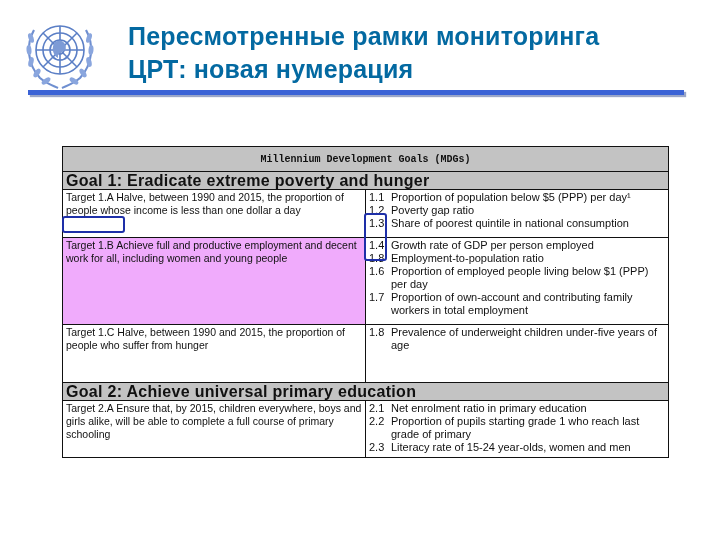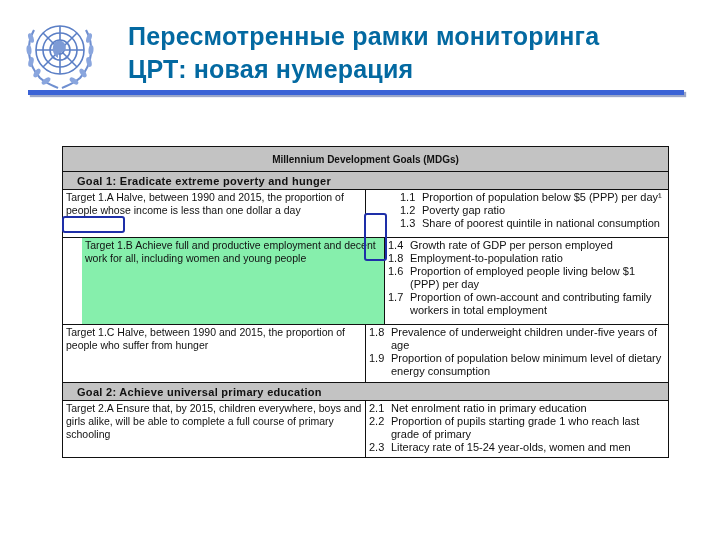--- a/index.html
+++ b/index.html
@@ -4,36 +4,36 @@
 <style>
   html, body { margin: 0; padding: 0; background: #ffffff; }
   body { width: 720px; height: 540px; position: relative; overflow: hidden; font-family: "Liberation Sans", sans-serif; }
   .logo { position: absolute; left: 22px; top: 12px; width: 76px; height: 84px; }
   .title { position: absolute; left: 128px; top: 20px; color: #0369a1; font-family: "Liberation Sans", sans-serif; font-weight: bold; font-size: 25px; line-height: 33px; letter-spacing: 0.2px; }
   .title-rule { position: absolute; left: 28px; top: 90px; width: 656px; height: 5px; background: #3b63d6; box-shadow: 2px 2px 1px #9aa6c8; }
 
   .table { position: absolute; left: 62px; top: 146px; width: 607px; border: 1.5px solid #111; font-family: "Liberation Sans", sans-serif; color: #111; box-sizing: border-box; }
   .row { display: flex; border-top: 1px solid #111; box-sizing: border-box; }
   .row:first-child { border-top: none; }
-  .hdr-main { background: #c3c3c3; height: 24px; display: flex; align-items: center; justify-content: center; font-weight: bold; font-size: 10px; }
+  .hdr-main { background: #c3c3c3; height: 24px; display: flex; align-items: center; justify-content: center; font-weight: bold; font-size: 10px; font-family: Liberation Mono, monospace; }
   .hdr-cols { background: #c3c3c3; height: 26px; }
   .hdr-cols .c-left { display: flex; flex-direction: column; justify-content: center; align-items: center; font-weight: bold; font-size: 10px; line-height: 12px; text-align: center; }
   .hdr-cols .c-right { display: flex; align-items: center; justify-content: center; font-weight: bold; font-size: 10px; }
   .c-left { width: 303px; border-right: 1px solid #111; box-sizing: border-box; padding: 0 3px; }
   .c-right { flex: 1; box-sizing: border-box; padding: 0 2px 0 2px; }
   .goal-row { background: #c3c3c3; height: 18px; }
-  .goal-row .goal-text { padding-left: 14px; font-weight: bold; font-size: 11px; line-height: 18px; white-space: nowrap; letter-spacing: 0.3px; }
+  .goal-row .goal-text { padding-left: 3px; font-weight: bold; font-size: 16px; line-height: 18px; white-space: nowrap; letter-spacing: 0.3px; }
   .target-text { font-size: 10.5px; line-height: 13px; padding-top: 1px; }
   .ind-list { list-style: none; margin: 0; padding: 1px 0 0 0; }
   .ind { display: flex; font-size: 11px; line-height: 13px; }
   .ind-num { width: 22px; flex: none; padding-left: 1px; }
   .ind-text { flex: 1; }
-  .row-1a { height: 48px; gap: 31px; }
+  .row-1a { height: 48px; }
   .row-1b { height: 87px; }
-  .row-1b .c-left { background: #86efac; margin-left: 19px; }
+  .row-1b .c-left { background: #f0abfc; }
   .row-1c { height: 58px; justify-content: space-between; }
   .row-2a { height: 57px; }
   .hl-target { position: absolute; left: 62px; top: 216px; width: 63px; height: 17px; border: 2px solid #1e2fa8; border-radius: 3px; box-sizing: border-box; }
   .hl-indic { position: absolute; left: 364px; top: 213px; width: 23px; height: 48px; border: 2px solid #1e2fa8; border-radius: 3px; box-sizing: border-box; }
 </style>
 </head>
 <body>
 
 <div class="logo">
   <svg width="76" height="84" viewBox="0 0 76 84">
@@ -126,24 +126,20 @@
   </div>
 
   <div class="row row-1c">
     <div class="c-left target-text"><span>Target 1.C</span><span>  Halve, between 1990 and 2015, the proportion of people who suffer from hunger</span></div>
     <div class="c-right">
       <ul class="ind-list">
         <li class="ind">
             <span class="ind-num">1.8</span>
             <span class="ind-text">Prevalence of underweight children under-five years of age</span>
           </li>
-        <li class="ind">
-            <span class="ind-num">1.9</span>
-            <span class="ind-text">Proportion of population below minimum level of dietary energy consumption</span>
-          </li>
       </ul>
     </div>
   </div>
 
   <div class="row goal-row">
     <span class="goal-text">Goal 2: Achieve universal primary education</span>
   </div>
 
   <div class="row row-2a">
     <div class="c-left target-text"><span>Target 2.A</span><span>  Ensure that, by 2015, children everywhere, boys and girls alike, will be able to complete a full course of primary schooling</span></div>

